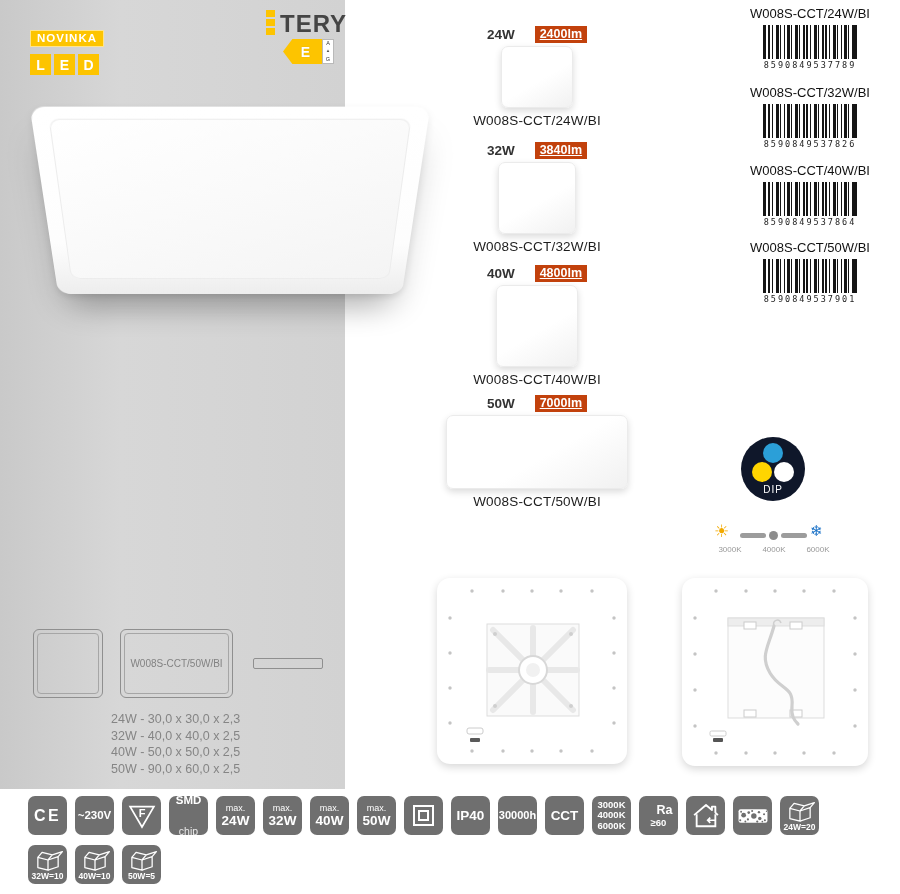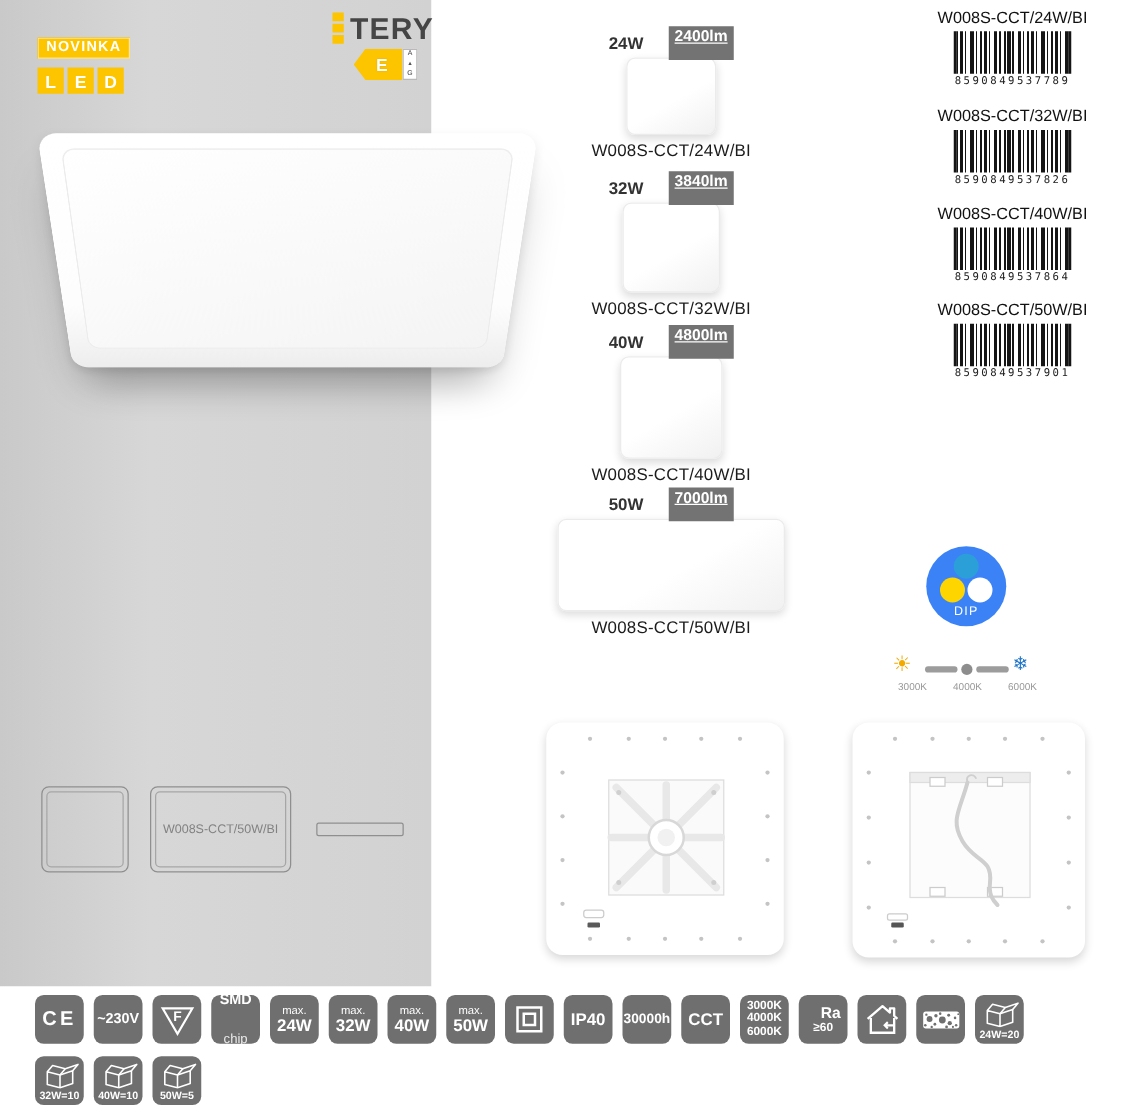--- a/index.html
+++ b/index.html
@@ -54,22 +54,22 @@
   .dim-thin { left:253px; top:658px; width:70px; height:11px; border-radius:2px; }
   .dim-text { position:absolute; left:111px; top:711px; font-size:12.5px;
               line-height:16.5px; color:#858585; }
 
   
   .variant { position:absolute; width:190px; text-align:center; }
   .v1 { left:442px; top:26px; }  .v2 { left:442px; top:142px; }
   .v3 { left:442px; top:265px; } .v4 { left:442px; top:395px; }
   .v-head { display:flex; justify-content:center; align-items:center; gap:20px; height:17px; }
   .watt { font-size:13.5px; font-weight:700; color:#333; }
-  .lm { background:#737373; color:#fff; font-size:12.5px; font-weight:700;
-        padding:1px 5px 12px; text-decoration:underline; text-underline-offset:1px; }
+  .lm { background:#c2410c; color:#fff; font-size:12.5px; font-weight:700;
+        padding:1px 5px 2px; text-decoration:underline; text-underline-offset:1px; }
   .v-panel { margin:3px auto 0; background:linear-gradient(150deg,#ffffff 55%, #f1f1f1);
     border:1px solid #ebebeb; border-radius:7px; box-shadow:0 3px 7px rgba(0,0,0,.14); }
   .v1 .v-panel { width:72px;  height:62px; }
   .v2 .v-panel { width:78px;  height:72px; }
   .v3 .v-panel { width:82px;  height:82px; }
   .v4 .v-panel { width:182px; height:74px; }
   .v-model { margin-top:5px; font-size:13.5px; color:#1c1c1c; letter-spacing:.2px; }
 
   
   .bc { position:absolute; left:744px; width:132px; text-align:center; }
@@ -79,21 +79,21 @@
     border-left:2px solid #151515; border-right:2px solid #151515;
     background:repeating-linear-gradient(90deg,
       #151515 0 1.5px, #fff 1.5px 3px, #151515 3px 5.5px, #fff 5.5px 7px,
       #151515 7px 8px, #fff 8px 11px, #151515 11px 14px, #fff 14px 15.5px,
       #151515 15.5px 16.5px, #fff 16.5px 19px); }
   .bc-num { font-family:"DejaVu Sans Mono", monospace; font-size:8.5px;
     letter-spacing:2px; color:#222; margin-top:1px; }
 
   
   .dip { position:absolute; left:741px; top:437px; width:64px; height:64px;
-    border-radius:50%; background:#3b82f6;text-decoration:underline; }
+    border-radius:50%; background:#0f172a;text-decoration:underline; }
   .dip i { position:absolute; width:20px; height:20px; border-radius:50%; }
   .dip .c-blue   { left:22px; top:6px;  background:#2b9fd8; }
   .dip .c-yellow { left:11px; top:25px; background:#ffd500; }
   .dip .c-white  { left:33px; top:25px; background:#ffffff; }
   .dip-label { position:absolute; bottom:6px; width:100%; text-align:center;
     color:#fff; font-size:10px; letter-spacing:1px; }
 
   .cct-sel { position:absolute; left:712px; top:521px; width:130px; height:34px; }
   .cct-sel .sun  { position:absolute; left:2px;  top:0;  font-size:17px; color:#f2a900; }
   .cct-sel .snow { position:absolute; left:98px; top:1px; font-size:15px; color:#1e74c8; }
@@ -151,20 +151,26 @@
     </div>
 
     <div class="dim-sq">
         <div class="dim-inner"></div>
       </div>
     <div class="dim-rect">
       <div class="dim-inner"></div>
       <span class="dim-rect-label">W008S-CCT/50W/BI</span>
     </div>
     <div class="dim-thin"></div>
+    <div class="dim-text">
+      <div>24W - 30,0 x 30,0 x 2,3</div>
+      <div>32W - 40,0 x 40,0 x 2,5</div>
+      <div>40W - 50,0 x 50,0 x 2,5</div>
+      <div>50W - 90,0 x 60,0 x 2,5</div>
+    </div>
   </div>
 
   <div class="brand">
     <span class="brand-bar">
         <i></i>
         <i></i>
         <i></i>
       </span>
     <span class="brand-name">TERY</span>
   </div>

